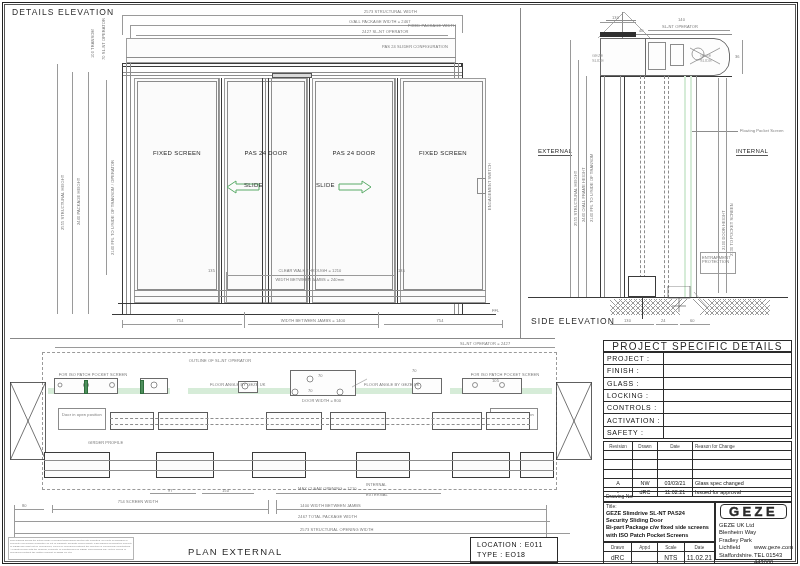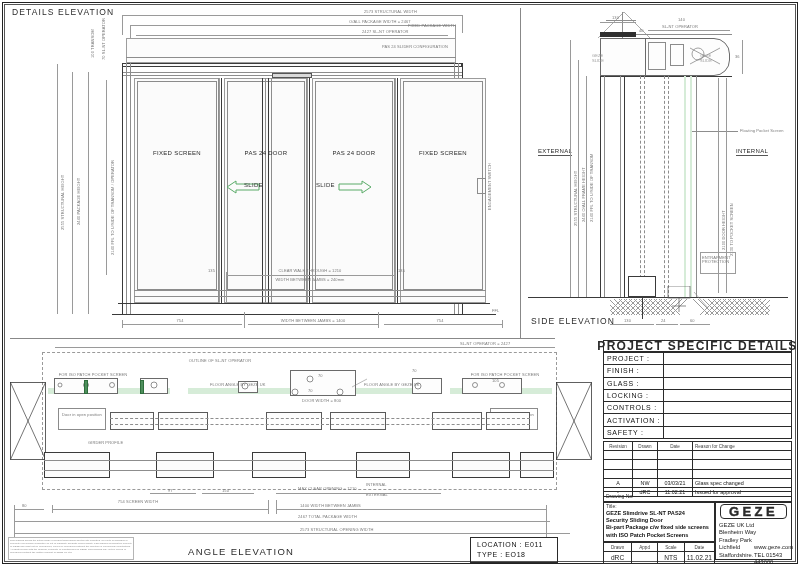--- a/index.html
+++ b/index.html
@@ -361,32 +361,32 @@
   <div class="hl dim" style="left:14px;top:521px;width:536px;"></div>
   <div class="t t45" style="left:298px;top:514px;">2467 TOTAL PACKAGE WIDTH</div>
   <div class="hl dim" style="left:14px;top:533px;width:556px;"></div>
   <div class="t t45" style="left:300px;top:527px;">2573 STRUCTURAL OPENING WIDTH</div>
   <div class="vl dim" style="left:14px;top:505px;height:32px;"></div>
   <div class="vl dim" style="left:52px;top:505px;height:8px;"></div>
   <div class="vl dim" style="left:268px;top:500px;height:14px;"></div>
   <div class="vl dim" style="left:276px;top:500px;height:14px;"></div>
   <div class="vl dim" style="left:546px;top:505px;height:32px;"></div>
 
-  <div class="t t9" style="left:188px;top:546px;">ANGLE ELEVATION</div>
+  <div class="t t9" style="left:188px;top:546px;">PLAN EXTERNAL</div>
 
   <div class="boxthin" style="left:8px;top:537px;width:126px;height:23px;border-color:#b5b5b5;"></div>
   <div class="disc" style="left:10px;top:539px;">This drawing shows the actual range of product dimensions and the site indicated. No route of damages or perimeter can include guarantee all out of feasibility separate prices liability. This drawing remains the property of GEZE and must not be reproduced, copied or reproduced without the direction of commercial negotiations. All rights remain with the drawing, complete or unauthorised of GEZE. This drawing may not be copied or reproduced without the written consent of GEZE UK Ltd.</div>
 
   <div class="loc" style="left:470px;top:537px;width:88px;">
     <div>LOCATION : E011</div>
     <div>TYPE : EO18</div>
   </div>
 
   <div class="tb" style="left:603px;top:340px;width:189px;height:12px;display:flex;align-items:center;justify-content:center;">
-    <span class="t" style="position:static;font-size:12px;letter-spacing:1.3px;font-weight:bold;">PROJECT SPECIFIC DETAILS</span>
+    <span class="t" style="position:static;font-size:10px;letter-spacing:1.3px;">PROJECT SPECIFIC DETAILS</span>
   </div>
   <table class="psd" style="left:603px;top:352px;width:189px;">
     <tbody>
       <tr>
           <td style="width:56px;">PROJECT :</td>
           <td></td>
         </tr>
       <tr>
           <td>FINISH :</td>
           <td></td>

